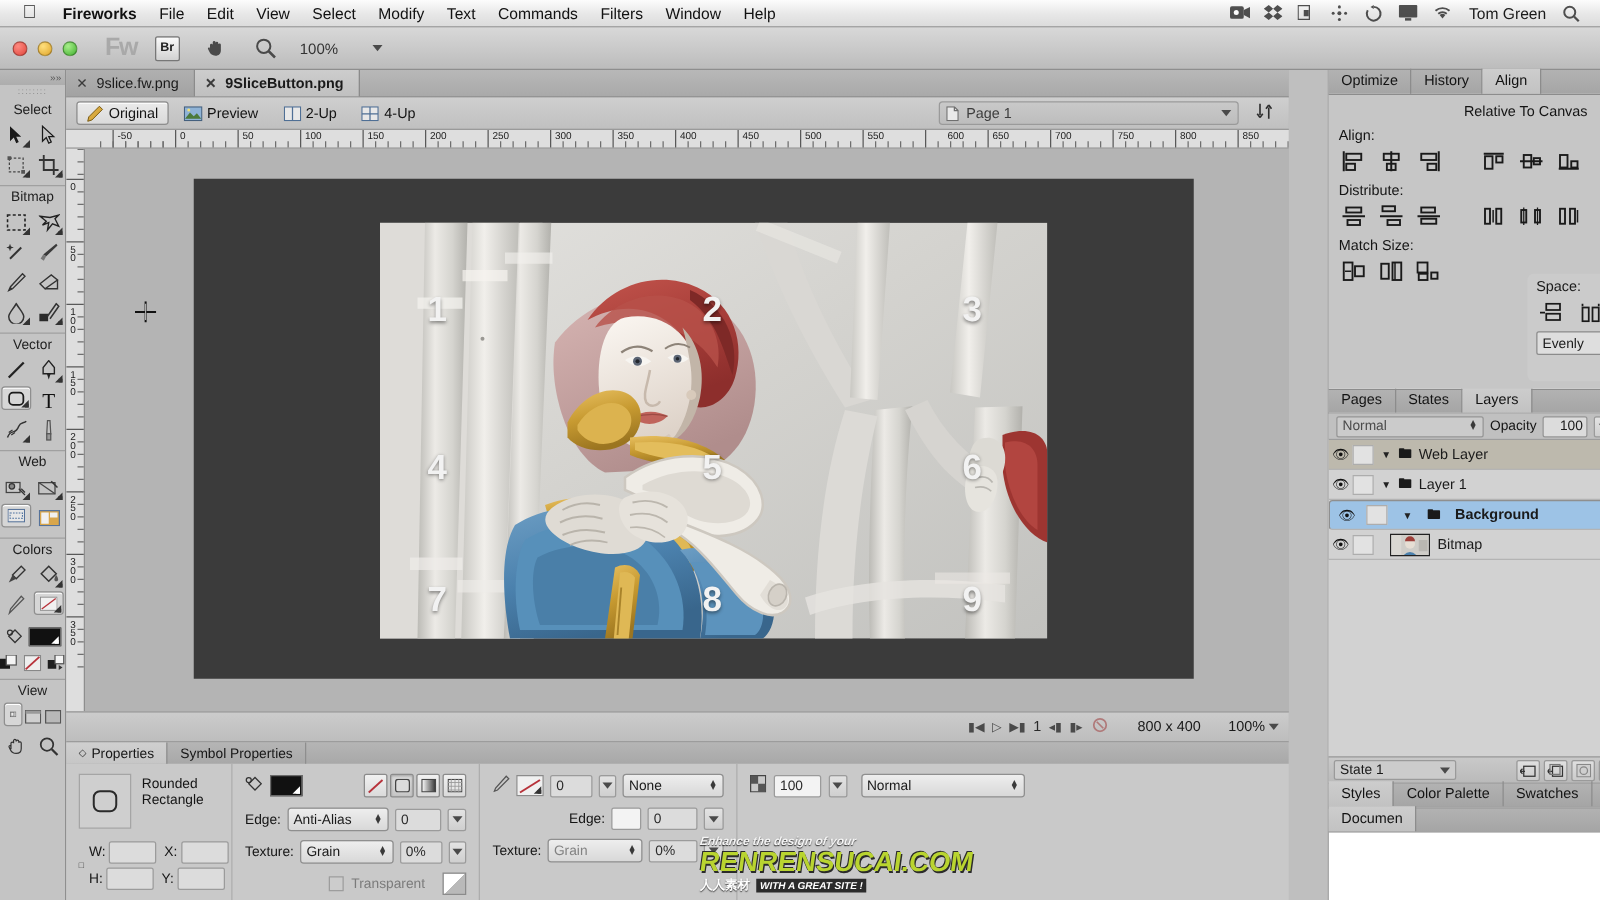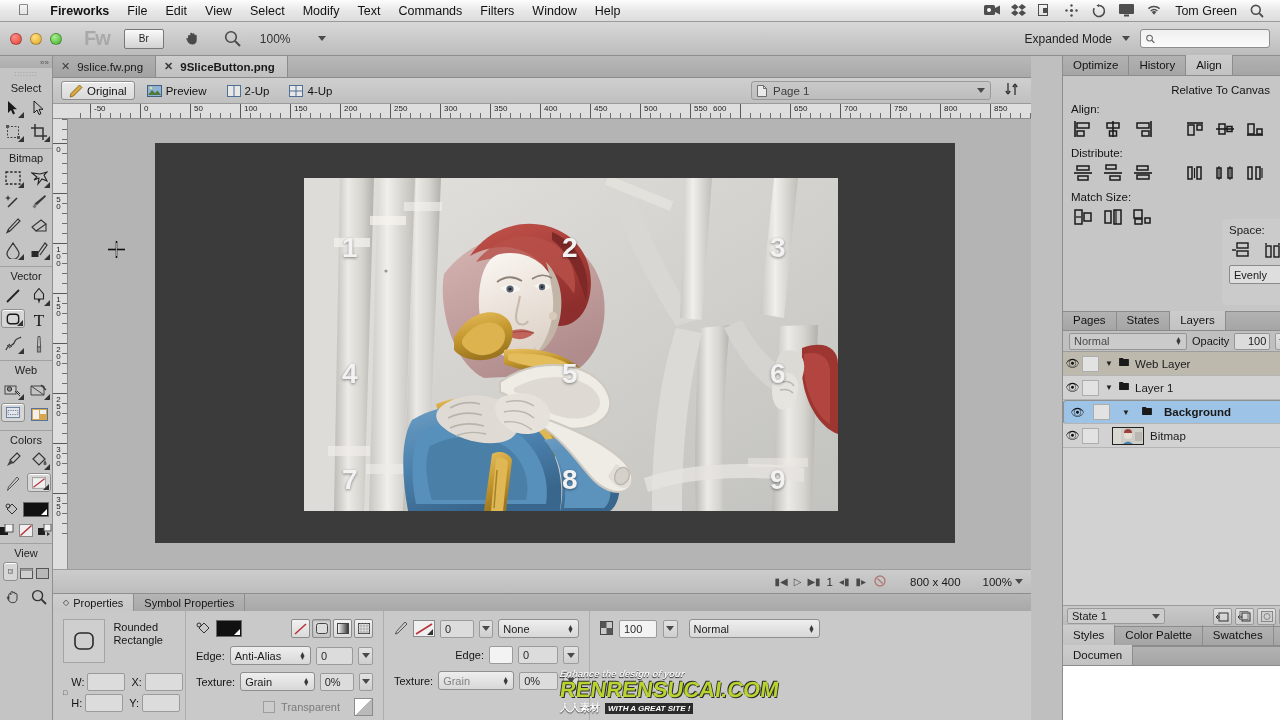--- a/index.html
+++ b/index.html
@@ -33,22 +33,22 @@
     background:linear-gradient(#d8d8d8,#bcbcbc);
     border-bottom:1px solid #8e8e8e;
     display:flex; align-items:center; padding:0 10px;
   }
   .traffic{ display:flex; gap:8px; align-items:center;}
   .tl{ width:12px;height:12px;border-radius:50%; border:1px solid rgba(0,0,0,.28);}
   .tl.r{background:radial-gradient(circle at 35% 30%, #ff8b82, #e0463c);}
   .tl.y{background:radial-gradient(circle at 35% 30%, #ffe07f, #e0a52a);}
   .tl.g{background:radial-gradient(circle at 35% 30%, #a9ef8c, #41b12f);}
   .fwlogo{ margin-left:22px; font-size:20px; font-weight:bold; color:#a9a9a9; letter-spacing:-1px; }
-  .brbtn{ margin-left:14px; width:40px;height:20px; border:1px solid #777; border-radius:2px;
-          background:linear-gradient(#fafafa,#d2d2d2); font-size:10px; font-weight:normal;
+  .brbtn{ margin-left:14px; width:20px;height:20px; border:1px solid #777; border-radius:2px;
+          background:linear-gradient(#fafafa,#d2d2d2); font-size:10px; font-weight:bold;
           display:flex;align-items:center;justify-content:center; color:#222;}
   .tbicon{ margin-left:18px; width:22px; height:22px; display:flex;align-items:center;justify-content:center;}
   .zoomval{ margin-left:16px; font-size:12px; color:#333;}
   .caret{ width:0;height:0;border-left:4px solid transparent;border-right:4px solid transparent;border-top:5px solid #4a4a4a;}
   .tb-right{ margin-left:auto; display:flex; align-items:center; gap:10px;}
   .expmode{ font-size:12px; color:#222;}
   .searchbox{ width:130px;height:19px;border:1px solid #8d8d8d;border-radius:3px;
               background:linear-gradient(#efefef,#fbfbfb); display:flex;align-items:center; padding:0 5px; gap:4px;}
   .searchbox input{ border:0;background:transparent;font-size:11px;width:100%;outline:none;font-family:inherit;}
 
@@ -284,31 +284,20 @@
         </svg>
     </div>
     <div class="tbicon">
       <svg width="17" height="17" viewBox="0 0 17 17">
           <circle cx="7" cy="7" r="5.3" fill="none" stroke="#4a4a4a" stroke-width="1.6"></circle>
           <line x1="11" y1="11" x2="16" y2="16" stroke="#4a4a4a" stroke-width="2"></line>
         </svg>
     </div>
     <div class="zoomval">100%</div>
     <div style="margin-left:28px" class="caret"></div>
-    <div class="tb-right">
-      <span class="expmode">Expanded Mode</span>
-      <span class="caret"></span>
-      <span class="searchbox">
-        <svg width="10" height="10" viewBox="0 0 10 10">
-            <circle cx="4" cy="4" r="3.2" fill="none" stroke="#666" stroke-width="1.2"></circle>
-            <line x1="6.4" y1="6.4" x2="9.4" y2="9.4" stroke="#666" stroke-width="1.4"></line>
-          </svg>
-        <input type="text" placeholder="" style="">
-      </span>
-    </div>
   </div>
 
   <div class="toolbox">
     <div class="tb-grip">»»</div>
     <div class="tb-dots">::::::::</div>
 
     <div class="tb-sect">
       <div class="tb-title">Select</div>
       <div class="tb-row">
         <div class="tcell">
@@ -720,21 +709,21 @@
       <div class="rt small" style="left: 607px;"></div>
       <div class="rt small" style="left: 617px;"></div>
       <div class="rt small" style="left: 627px;"></div>
       <div class="rt" style="left: 637px;"></div>
       <div class="rl" style="left: 639px;">550</div>
       <div class="rt small" style="left: 647px;"></div>
       <div class="rt small" style="left: 657px;"></div>
       <div class="rt small" style="left: 667px;"></div>
       <div class="rt small" style="left: 677px;"></div>
       <div class="rt" style="left: 687px;"></div>
-      <div class="rl" style="left: 658px;">600</div>
+      <div class="rl" style="left: 703px;">600</div>
       <div class="rt small" style="left: 697px;"></div>
       <div class="rt small" style="left: 707px;"></div>
       <div class="rt small" style="left: 717px;"></div>
       <div class="rt small" style="left: 727px;"></div>
       <div class="rt" style="left: 737px;"></div>
       <div class="rl" style="left: 739px;">650</div>
       <div class="rt small" style="left: 747px;"></div>
       <div class="rt small" style="left: 757px;"></div>
       <div class="rt small" style="left: 767px;"></div>
       <div class="rt small" style="left: 777px;"></div>

